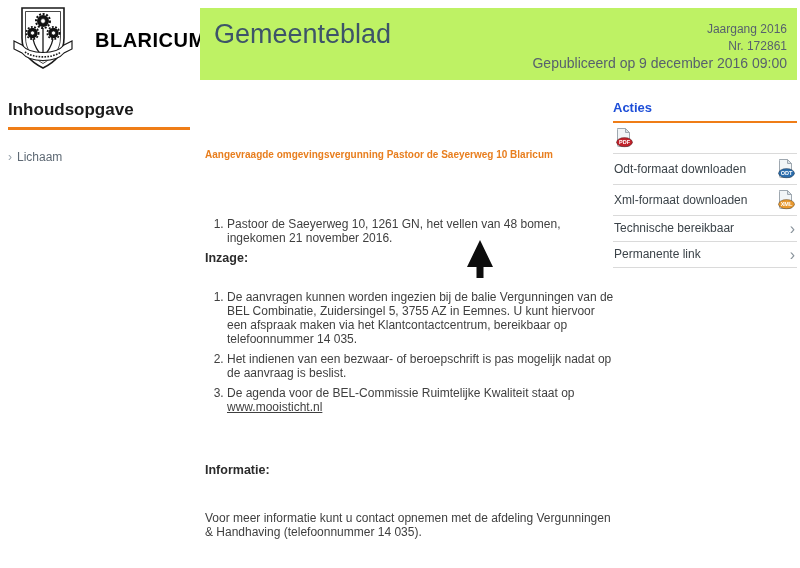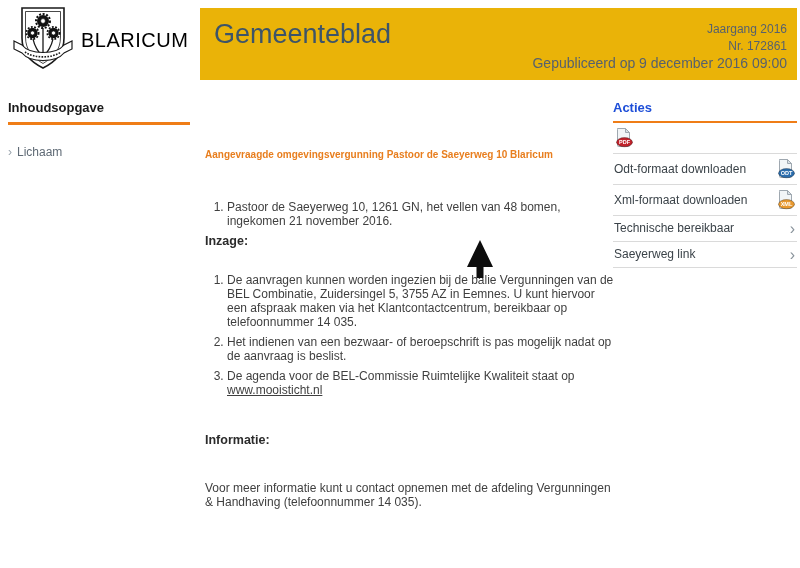--- a/index.html
+++ b/index.html
@@ -3,33 +3,33 @@
 <meta charset="utf-8">
 <style>
   * { margin:0; padding:0; box-sizing:border-box; }
   html,body { width:800px; height:568px; background:#ffffff; overflow:hidden;
               font-family:"Liberation Sans", sans-serif; }
   .page { position:relative; width:800px; height:568px; background:#fff; }
 
   
   .brand { position:absolute; left:12px; top:4px; display:flex; align-items:center; }
   .brand svg { display:block; }
-  .brand-name { margin-left:7px; font-size:20px; font-weight:normal; color:#000;
+  .brand-name { margin-left:21px; font-size:20px; font-weight:bold; color:#000;
                 letter-spacing:0.5px; }
 
   .header-band { position:absolute; left:200px; top:8px; width:597px; height:72px;
-                 background:#eab308; }
+                 background:#bef264; }
   .pub-title { position:absolute; left:14px; top:11px; font-size:27px; color:#3d5469; }
   .pub-meta  { position:absolute; right:10px; top:13px; text-align:right;
                font-size:12px; line-height:17px; color:#57616d; }
   .published { position:absolute; right:10px; bottom:9px; font-size:14px; color:#57616d; }
 
   
   .toc { position:absolute; left:8px; top:100px; width:182px; }
-  .toc-title { font-size:13px; font-weight:bold; color:#1a1a1a; }
+  .toc-title { font-size:17px; font-weight:bold; color:#1a1a1a; }
   .rule-orange { height:3px; background:#ef7d17; margin-top:7px; }
   .toc-item { margin-top:20px; font-size:12px; color:#5f6a75; cursor:pointer; }
   .toc-item .chev { color:#9aa4ad; margin-right:5px; }
 
   
   .actions { position:absolute; left:613px; top:100px; width:184px; }
   .actions-title { font-size:13px; font-weight:bold; color:#1d4ed8; }
   .actions .rule-orange { height:2px; margin-top:6px; }
   .action-row { display:flex; justify-content:space-between; align-items:center;
                 padding:5px 2px 5px 1px; border-bottom:1px solid #dadada;
@@ -38,25 +38,25 @@
   .action-row .chev { color:#8a949c; font-size:16px; line-height:14px; }
   .file-icon { flex:0 0 auto; }
 
   
   .main { position:absolute; left:205px; top:148px; width:410px;
           font-size:12px; color:#3f3f3f; }
   .main h1 { width:380px; font-size:10px; line-height:1.3; font-weight:bold;
              color:#e87e1e; }
   ol { margin-left:22px; }
   ol li { line-height:14px; margin-bottom:6px; }
-  .request-list { margin-top:39px; }
+  .request-list { margin-top:56px; }
   .subhead { font-weight:bold; color:#2b2b2b; font-size:12.5px; }
   .inzage-head { }
   .inzage-list { margin-top:25px; }
-  .info-head { margin-top:36px; }
+  .info-head { margin-top:49px; }
   .info-text { margin-top:34px; line-height:14px; }
   .doc-link { color:#3f3f3f; text-decoration:underline; cursor:pointer; }
 
   .pointer { position:absolute; left:261px; top:92px; }
 </style>
 </head>
 <body>
 
 <div class="page">
 
@@ -138,21 +138,21 @@
         <text x="10.5" y="16.3" text-anchor="middle" font-size="5.5" font-weight="bold" fill="#fff">XML</text>
       </svg>
     </div>
 
     <div class="action-row">
       <span class="lbl">Technische bereikbaar</span>
       <span class="chev">›</span>
     </div>
 
     <div class="action-row">
-      <span class="lbl">Saeyerweg link</span>
+      <span class="lbl">Permanente link</span>
       <span class="chev">›</span>
     </div>
   </div>
 
   <div class="main">
     <h1>Aangevraagde omgevingsvergunning Pastoor de Saeyerweg 10 Blaricum</h1>
 
     <ol class="request-list">
       <li>Pastoor de Saeyerweg 10, 1261 GN, het vellen van 48 bomen, ingekomen 21 november 2016.</li>
     </ol>

